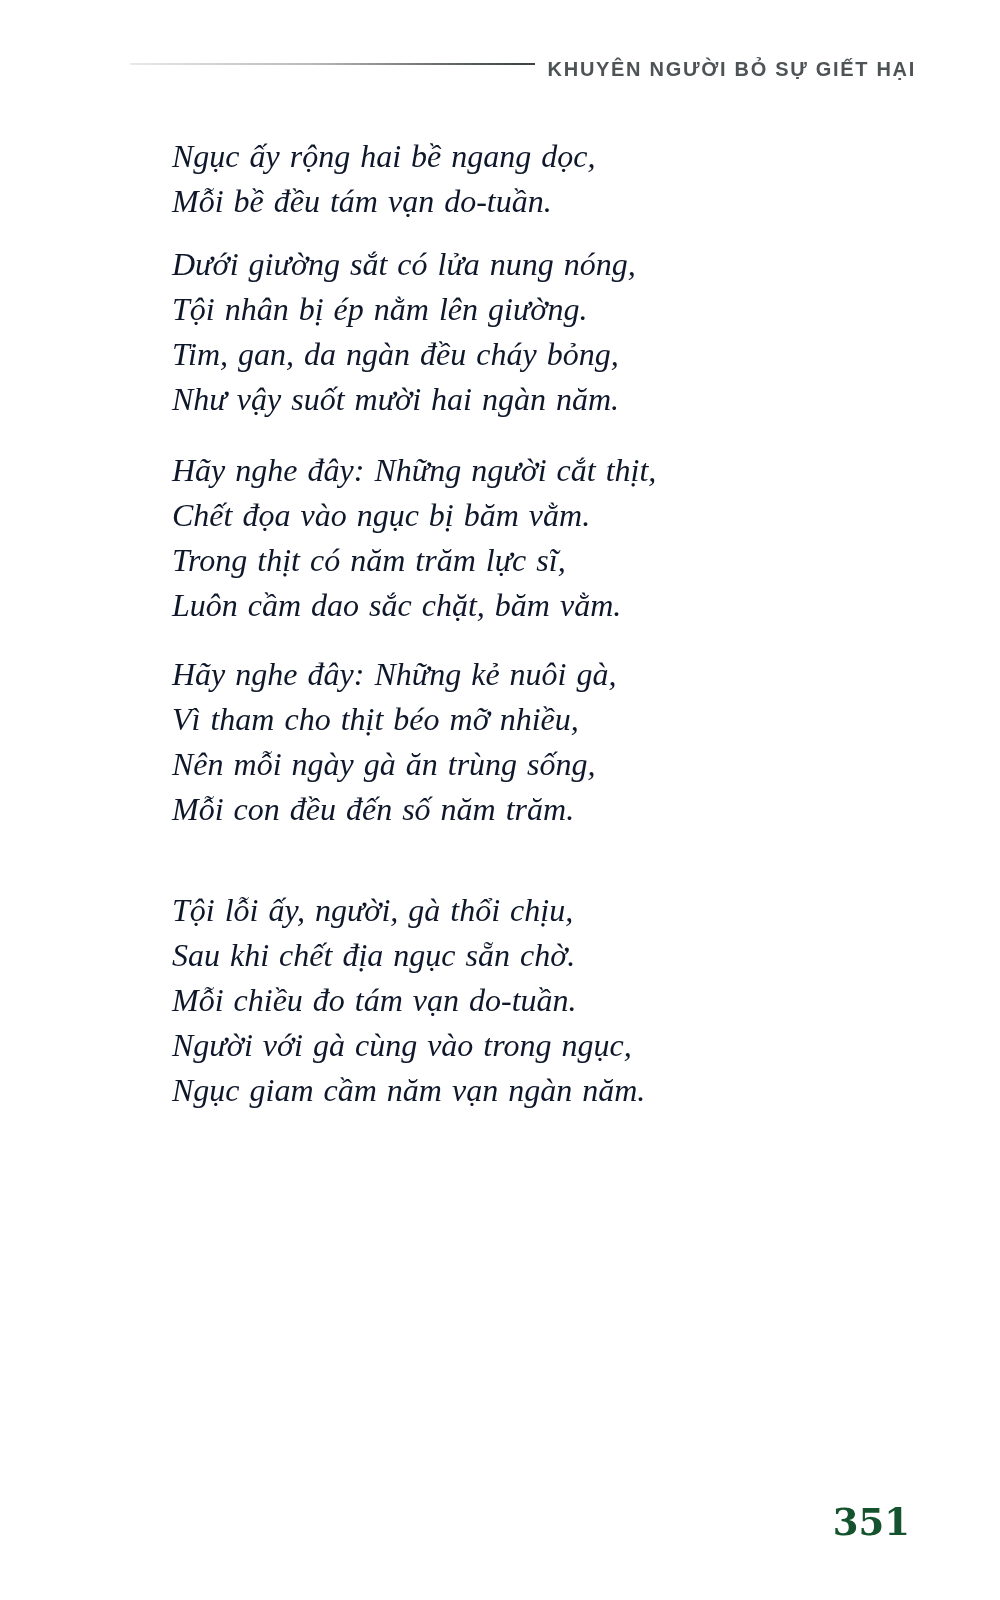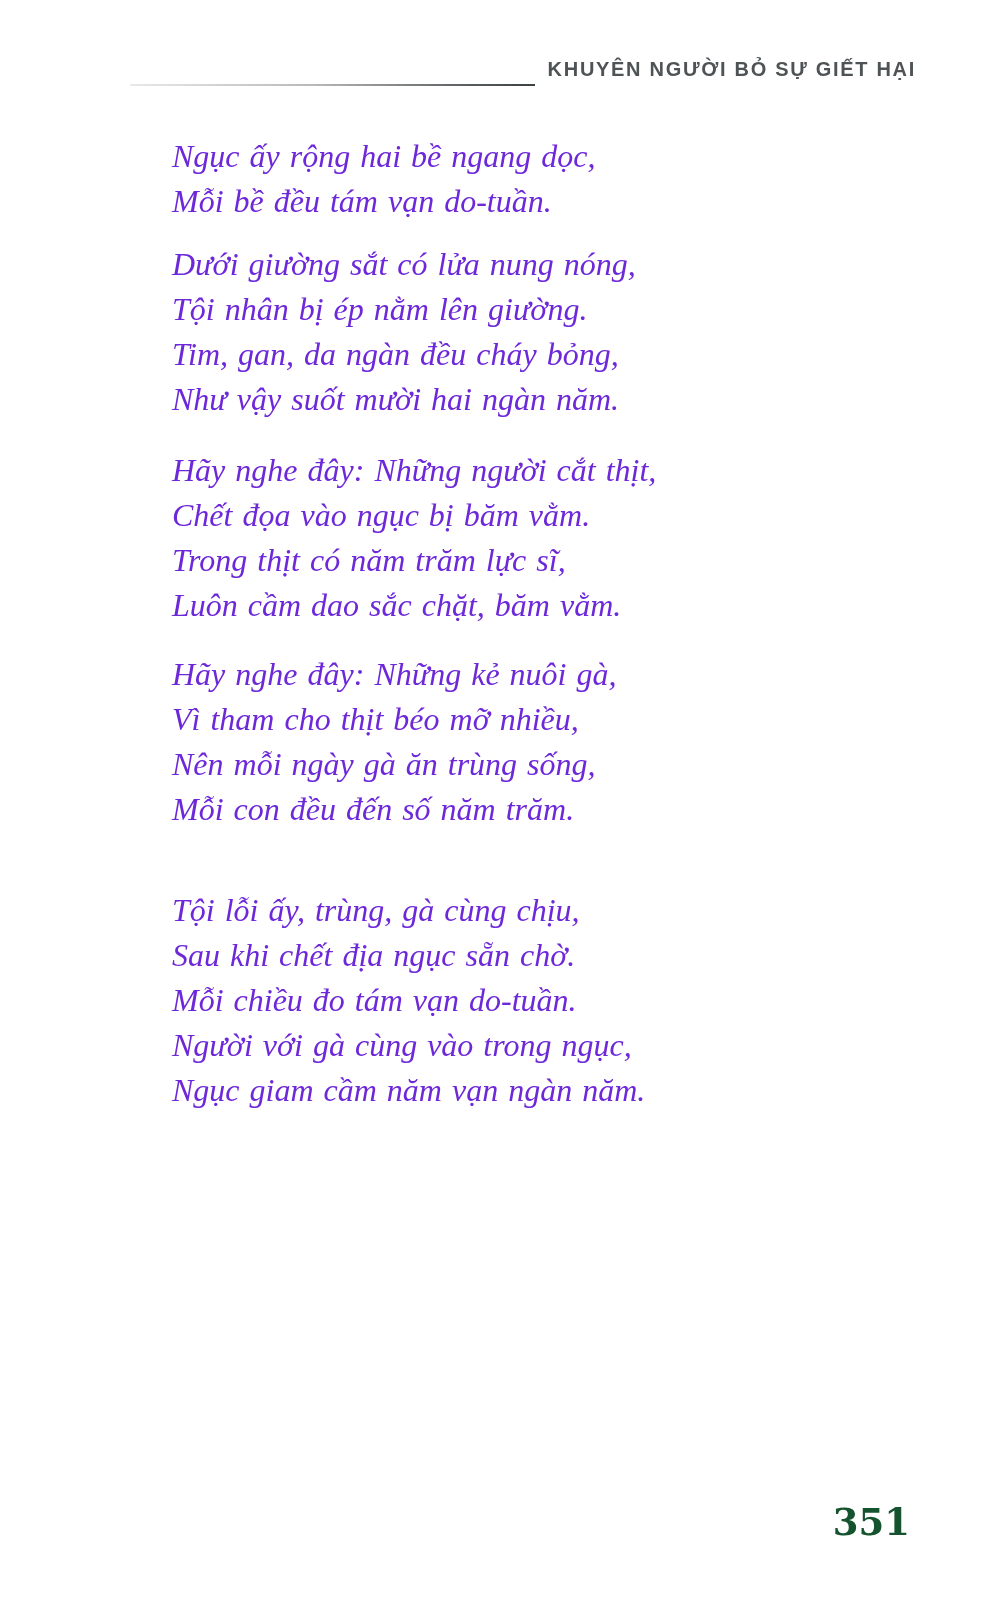--- a/index.html
+++ b/index.html
@@ -9,21 +9,21 @@
     height: 1600px;
     background: #ffffff;
     overflow: hidden;
   }
   .header {
     position: absolute;
     top: 58px;
     left: 130px;
     right: 84px;
     display: flex;
-    align-items: flex-end;
+    align-items: flex-start;
     gap: 13px;
   }
   .header-rule {
     flex: 1;
     height: 2px;
     background: linear-gradient(to right, #e9e9e9 0%, #b9b9b9 45%, #555a5c 85%, #3c4143 100%);
     transform: translateY(5px);
   }
   .header-title {
     font-family: "Liberation Sans", sans-serif;
@@ -34,21 +34,21 @@
     white-space: nowrap;
   }
   .poem {
     position: absolute;
     top: 134px;
     left: 172px;
     font-family: "Liberation Serif", serif;
     font-style: italic;
     font-size: 32px;
     line-height: 45px;
-    color: #6d28d9;
+    color: #0f172a;
     word-spacing: 2px;
   }
   .stanza { margin: 0; }
   .stanza.g1 { margin-bottom: 18px; }
   .stanza.g2 { margin-bottom: 26px; }
   .stanza.g3 { margin-bottom: 24px; }
   .stanza.g4 { margin-bottom: 32px; }
   .stanza.g5 { margin-bottom: 56px; }
   .poem-line { white-space: nowrap; }
   .page-number {
@@ -94,21 +94,21 @@
 
 
     <div class="stanza g5">
       <div class="poem-line">Hãy nghe đây: Những kẻ nuôi gà,</div>
       <div class="poem-line">Vì tham cho thịt béo mỡ nhiều,</div>
       <div class="poem-line">Nên mỗi ngày gà ăn trùng sống,</div>
       <div class="poem-line">Mỗi con đều đến số năm trăm.</div>
     </div>
 
     <div class="stanza">
-      <div class="poem-line">Tội lỗi ấy, trùng, gà cùng chịu,</div>
+      <div class="poem-line">Tội lỗi ấy, người, gà thổi chịu,</div>
       <div class="poem-line">Sau khi chết địa ngục sẵn chờ.</div>
       <div class="poem-line">Mỗi chiều đo tám vạn do-tuần.</div>
       <div class="poem-line">Người với gà cùng vào trong ngục,</div>
       <div class="poem-line">Ngục giam cầm năm vạn ngàn năm.</div>
     </div>
 
   </div>
 
   <div class="page-number">351</div>
 

